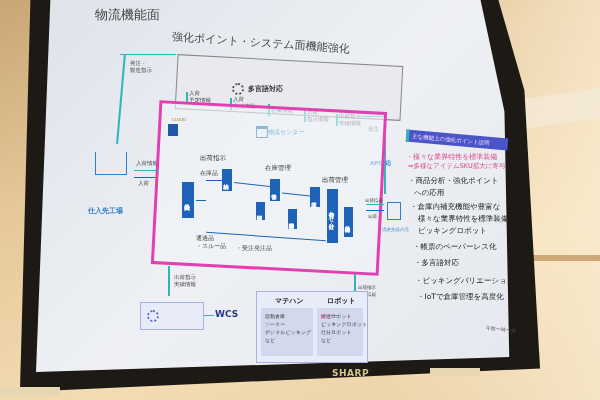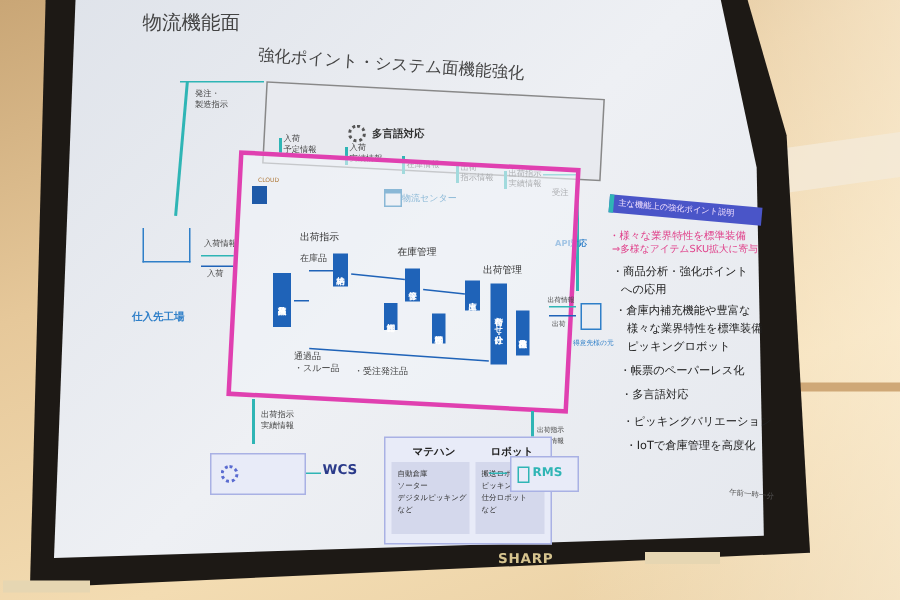--- a/index.html
+++ b/index.html
@@ -205,17 +205,13 @@
       <div class="t" style="left:4px;top:4px;font-size:5px;line-height:8px;color:#333;">
         <div>搬送ロボット</div>
         <div>ピッキングロボット</div>
         <div>仕分ロボット</div>
         <div>など</div>
       </div>
     </div>
   </div>
   <div class="arrow teal" style="left:326px;top:311px;width:12px;"></div>
 
-  <div class="botbox rms">
-    <span style="position:absolute;left:4px;top:6px;width:6px;height:9px;border:1.5px solid #2fb5b5;"></span>
-    <span style="position:absolute;left:14px;top:5px;font-size:8px;font-weight:bold;color:#2fb5b5;">RMS</span>
-  </div>
 </div>
 
 </body></html>

